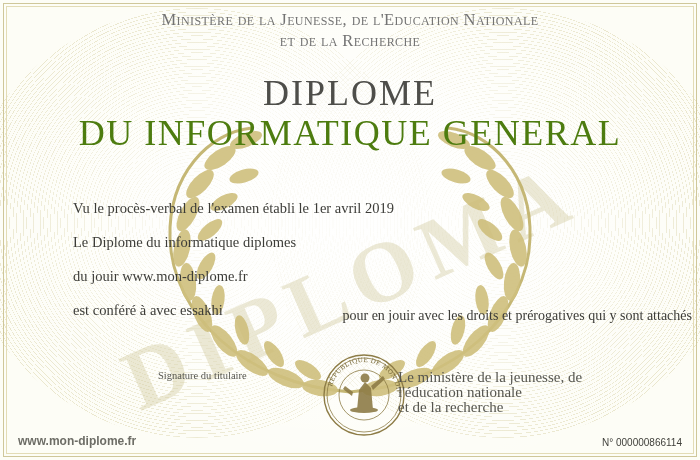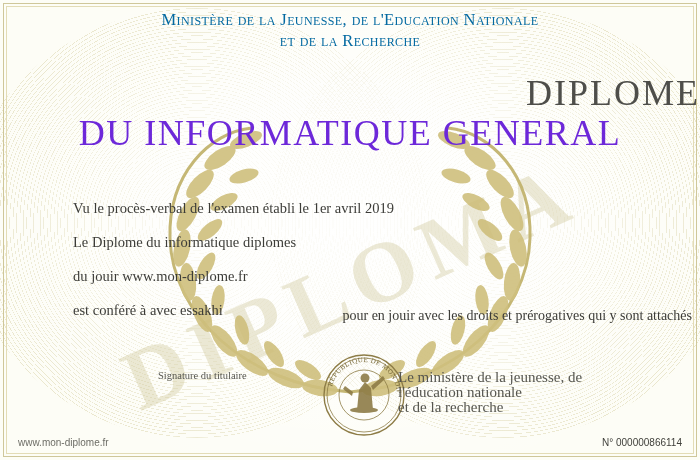--- a/index.html
+++ b/index.html
@@ -108,46 +108,46 @@
 
   .ministry {
     position: absolute;
     top: 10px;
     left: 0;
     right: 0;
     text-align: center;
     font-variant: small-caps;
     font-size: 16.5px;
     letter-spacing: 0.4px;
-    color: #0369a1;
+    color: #737373;
     line-height: 1.25;
   }
   .ministry .line2 {
     display: block;
   }
 
   .title1 {
     position: absolute;
     top: 72px;
     left: 0;
     right: 0;
-    text-align: right;
+    text-align: center;
     font-size: 36px;
     letter-spacing: 2px;
     color: #4e4e4a;
   }
   .title2 {
     position: absolute;
     top: 112px;
     left: 0;
     right: 0;
     text-align: center;
     font-size: 36px;
     letter-spacing: 1.5px;
-    color: #6d28d9;
+    color: #4d7c0f;
   }
 
   .body-block {
     position: absolute;
     top: 186px;
     left: 62px;
     width: 580px;
     font-size: 14.5px;
     line-height: 23px;
     color: #3c3c38;
@@ -199,22 +199,23 @@
     font-size: 15px;
     color: #55554f;
     line-height: 15px;
   }
 
   .footer-left {
     position: absolute;
     left: 18px;
     bottom: 12px;
     font-family: "Liberation Sans", sans-serif;
-    font-size: 10px;
+    font-size: 12px;
     color: #6d6d66;
+    font-weight: bold;
   }
   .footer-right {
     position: absolute;
     right: 18px;
     bottom: 12px;
     font-family: "Liberation Sans", sans-serif;
     font-size: 10px;
     color: #3f3f3a;
   }
 </style>

